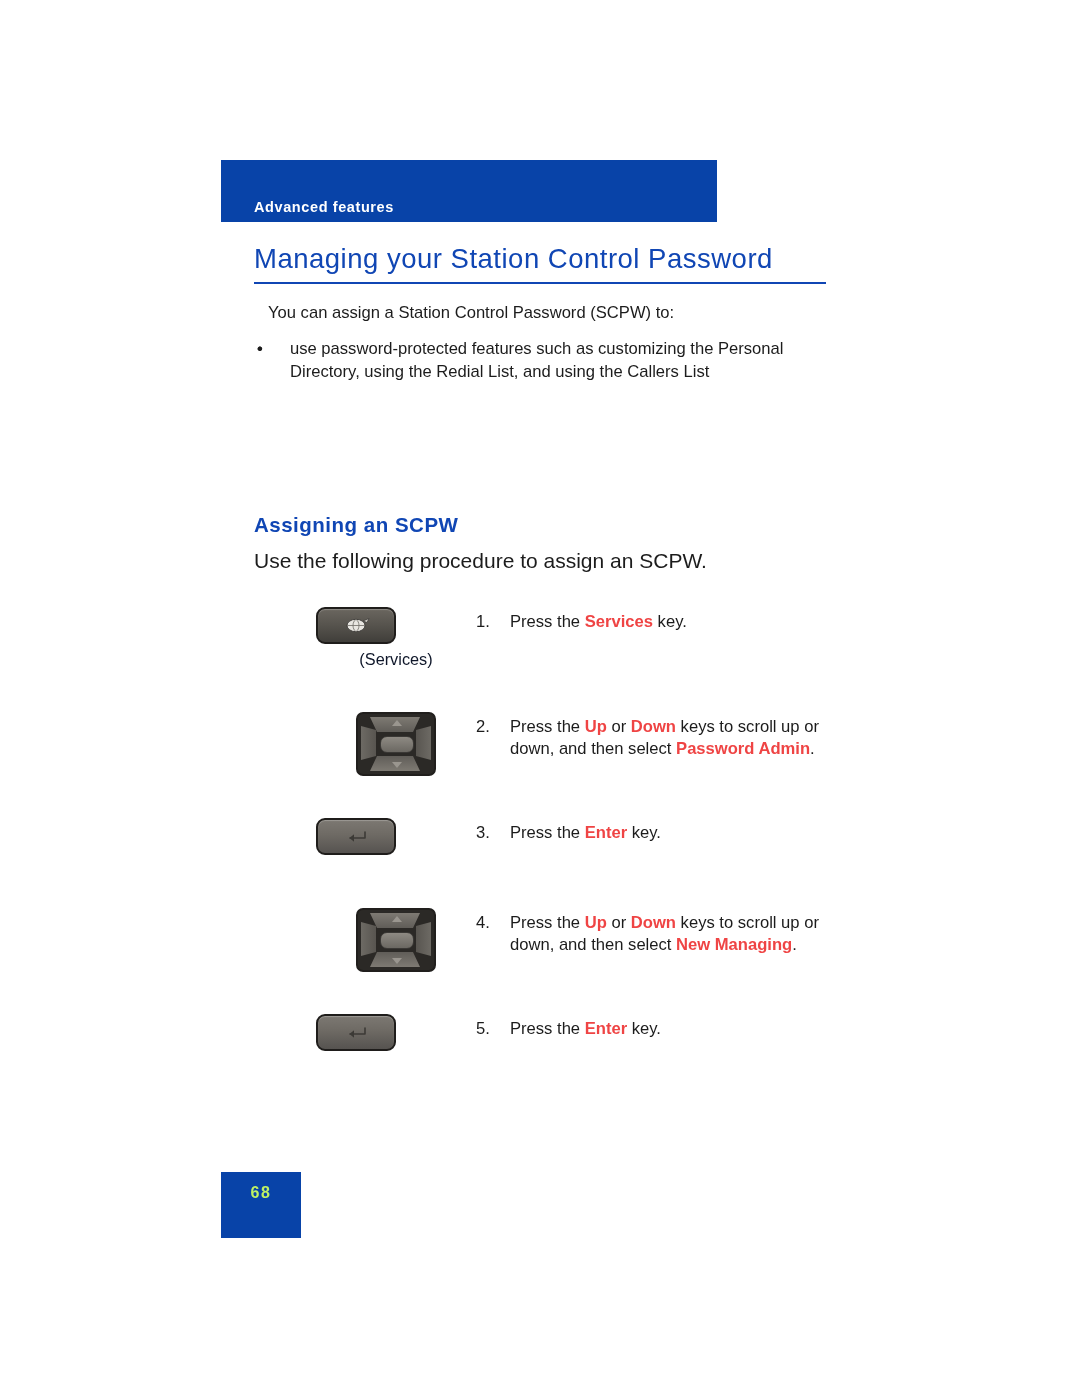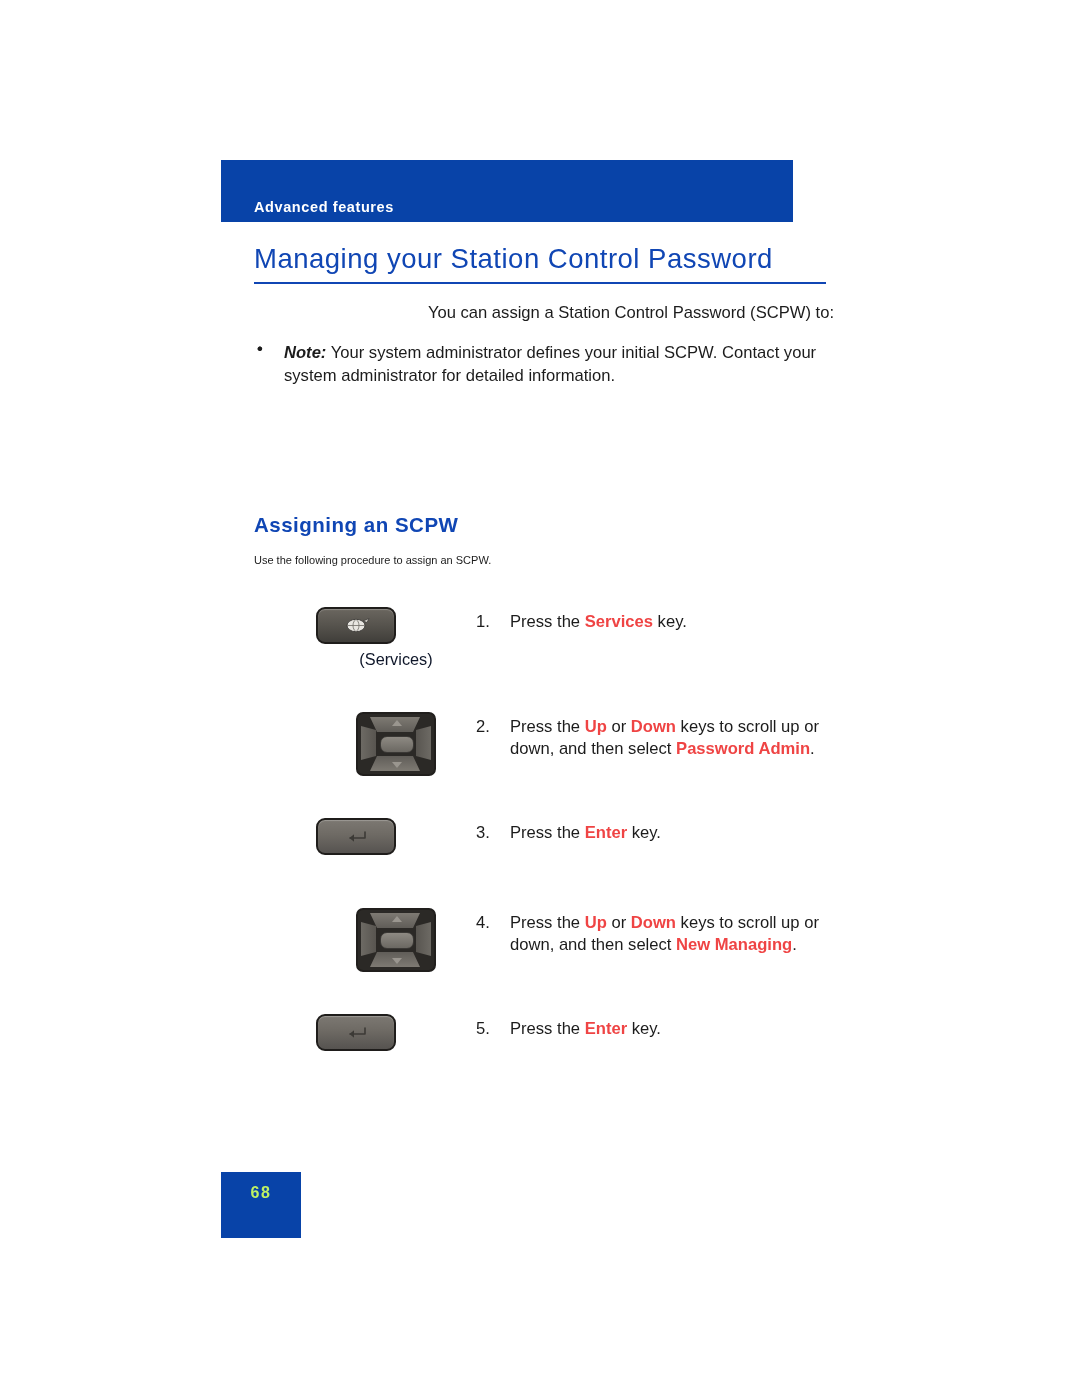--- a/index.html
+++ b/index.html
@@ -22,21 +22,21 @@
     position: absolute;
     inset: 0;
     background: #ffffff;
   }
 
   
   .header-bar {
     position: absolute;
     left: 221px;
     top: 160px;
-    width: 572px;
+    width: 496px;
     height: 62px;
     background: #0843A8;
   }
   .header-bar-label {
     position: absolute;
     left: 33px;
     bottom: 7px;
     color: #ffffff;
     font-size: 14.5px;
     font-weight: bold;
@@ -68,22 +68,21 @@
   .body-col {
     position: absolute;
     left: 254px;
     top: 301px;
     width: 580px;
   }
   .para {
     font-size: 16.6px;
     line-height: 23px;
     color: #1c1c1c;
-    margin: 0 0 13px 0;
-    text-align: right;
+    margin: 0 0 13px 14px;
   }
   .bullet-list {
     list-style: none;
     margin: 0 0 0 0;
     padding: 0;
   }
   .bullet-item {
     position: relative;
     padding-left: 36px;
     font-size: 16.6px;
@@ -117,21 +116,21 @@
     top: 513px;
     color: #1046B4;
     font-size: 20.5px;
     font-weight: bold;
     letter-spacing: 0.5px;
   }
   .sub-intro {
     position: absolute;
     left: 254px;
     top: 549px;
-    font-size: 11px;
+    font-size: 21px;
     line-height: 23px;
     color: #1c1c1c;
   }
 
   
   .steps {
     position: absolute;
     left: 0;
     top: 0;
     width: 1080px;
@@ -291,26 +290,24 @@
 
   <div class="body-col">
     <p class="para">You can assign a Station Control Password (SCPW) to:</p>
 
     <ul class="bullet-list">
       <li class="bullet-item">
         <span class="dot">•</span>
       </li>
       <li class="bullet-item">
         <span class="dot">•</span>
+        <span>use password-protected features such as customizing the Personal Directory, using the Redial List, and using the Callers List</span>
       </li>
     </ul>
 
-    <div class="note-block">
-      <span class="note-label">Note:</span><span> Your system administrator defines your initial SCPW. Contact your system administrator for detailed information.</span>
-    </div>
   </div>
 
   <div class="sub-heading">Assigning an SCPW</div>
   <div class="sub-intro">Use the following procedure to assign an SCPW.</div>
 
   <div class="steps" id="steps-root">
       <div class="step" style="top: 607px;">
         <div class="step-art">
           <span class="key key-pill services">
             <svg class="glyph-globe" viewBox="0 0 30 17">

